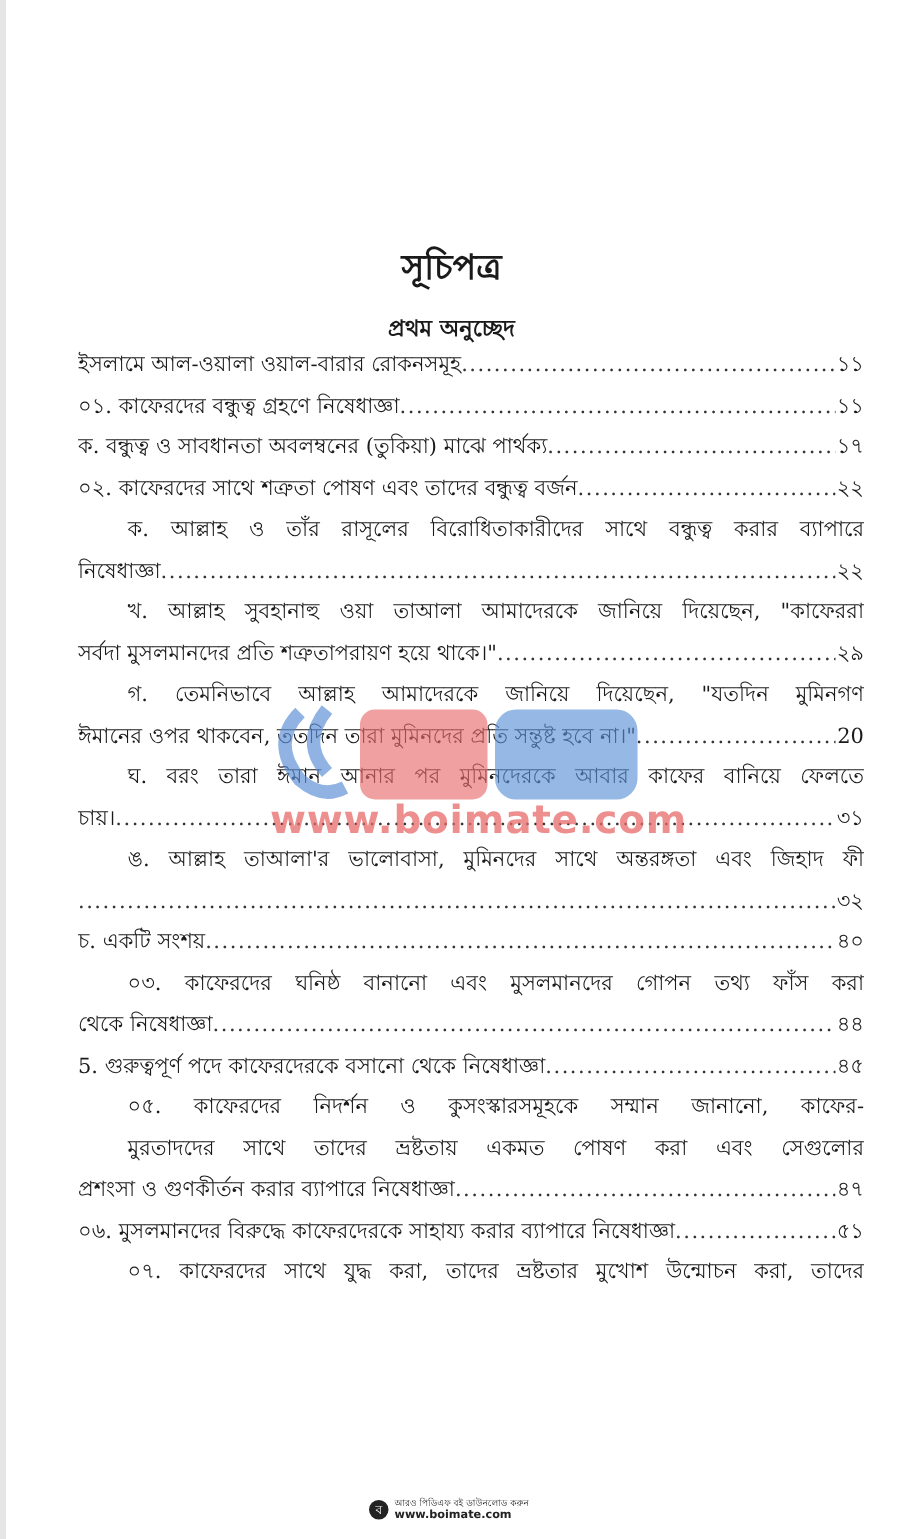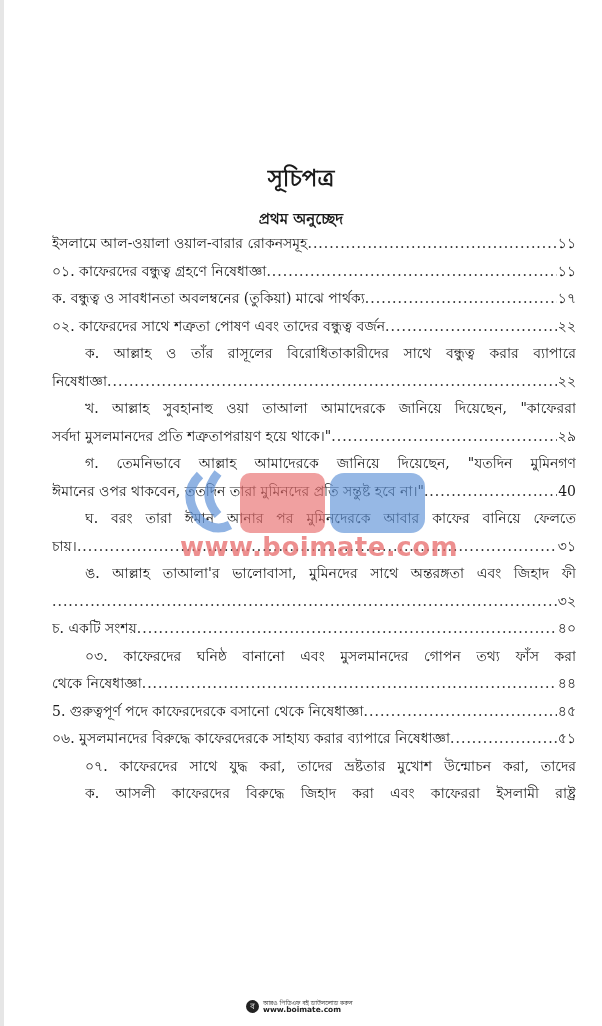--- a/index.html
+++ b/index.html
@@ -79,21 +79,21 @@
         <span class="txt">সর্বদা মুসলমানদের প্রতি শত্রুতাপরায়ণ হয়ে থাকে।"</span>
         <span class="dots"></span>
         <span class="pg">২৯</span>
       </div>
     </div>
     <div class="entry">
       <div class="line just">গ. তেমনিভাবে আল্লাহ আমাদেরকে জানিয়ে দিয়েছেন, "যতদিন মুমিনগণ</div>
       <div class="line">
         <span class="txt">ঈমানের ওপর থাকবেন, ততদিন তারা মুমিনদের প্রতি সন্তুষ্ট হবে না।"</span>
         <span class="dots"></span>
-        <span class="pg">40</span>
+        <span class="pg">20</span>
       </div>
     </div>
     <div class="entry">
       <div class="line just">ঘ. বরং তারা ঈমান আনার পর মুমিনদেরকে আবার কাফের বানিয়ে ফেলতে</div>
       <div class="line">
         <span class="txt">চায়।</span>
         <span class="dots"></span>
         <span class="pg">৩১</span>
       </div>
     </div>
@@ -120,31 +120,37 @@
       </div>
     </div>
     <div class="entry">
       <div class="line">
         <span class="txt">5. গুরুত্বপূর্ণ পদে কাফেরদেরকে বসানো থেকে নিষেধাজ্ঞা</span>
         <span class="dots"></span>
         <span class="pg">৪৫</span>
       </div>
     </div>
     <div class="entry">
+      <div class="line just">০৫. কাফেরদের নিদর্শন ও কুসংস্কারসমূহকে সম্মান জানানো, কাফের-</div>
+      <div class="line just">মুরতাদদের সাথে তাদের ভ্রষ্টতায় একমত পোষণ করা এবং সেগুলোর</div>
+      <div class="line">
+        <span class="txt">প্রশংসা ও গুণকীর্তন করার ব্যাপারে নিষেধাজ্ঞা</span>
+        <span class="dots"></span>
+        <span class="pg">৪৭</span>
+      </div>
+    </div>
+    <div class="entry">
       <div class="line">
         <span class="txt">০৬. মুসলমানদের বিরুদ্ধে কাফেরদেরকে সাহায্য করার ব্যাপারে নিষেধাজ্ঞা</span>
         <span class="dots"></span>
         <span class="pg">৫১</span>
       </div>
     </div>
     <div class="entry">
       <div class="line just">০৭. কাফেরদের সাথে যুদ্ধ করা, তাদের ভ্রষ্টতার মুখোশ উন্মোচন করা, তাদের</div>
-    </div>
-    <div class="entry">
-      <div class="line just"><span class="txt">ক. আসলী কাফেরদের বিরুদ্ধে জিহাদ করা এবং কাফেররা ইসলামী রাষ্ট্র</span></div>
     </div>
   </div>
 
 <svg class="wm wm-logo" viewBox="0 0 270 72">
   <g fill="none" stroke="#5b8fd6" stroke-width="9" opacity="0.9">
     <path d="M30 10 Q10 30 30 55 Q45 68 60 60"></path>
     <path d="M48 8 Q30 30 48 50"></path>
   </g>
   <rect x="70" y="8" width="85" height="60" rx="10" fill="#e86a6a" opacity="0.85"></rect>
   <rect x="160" y="8" width="95" height="60" rx="14" fill="#5b8fd6" opacity="0.85"></rect>

